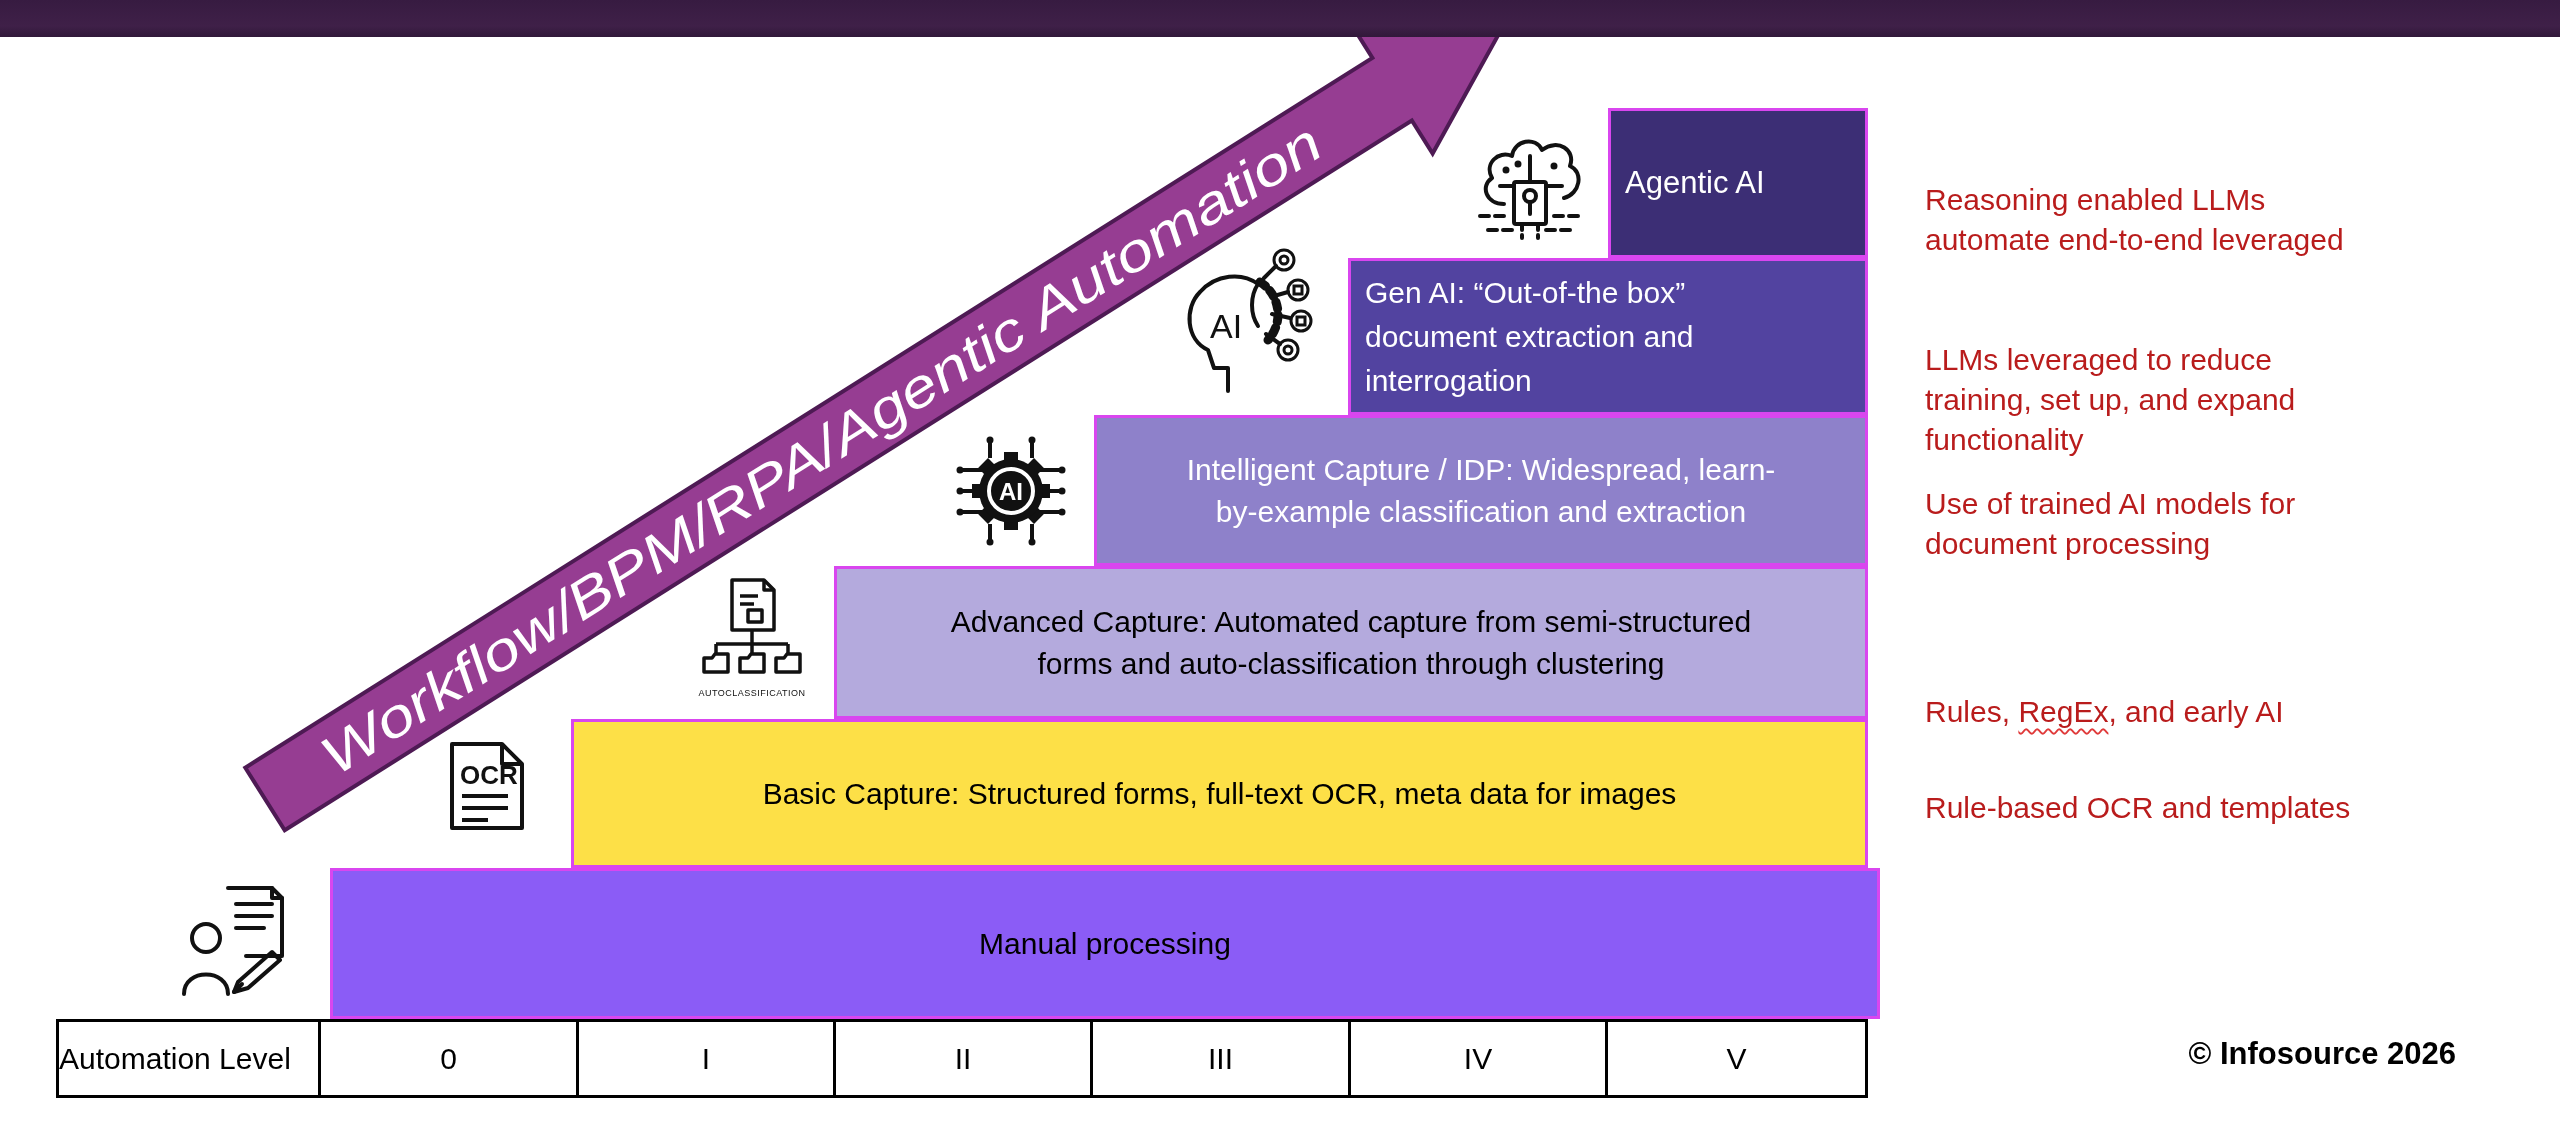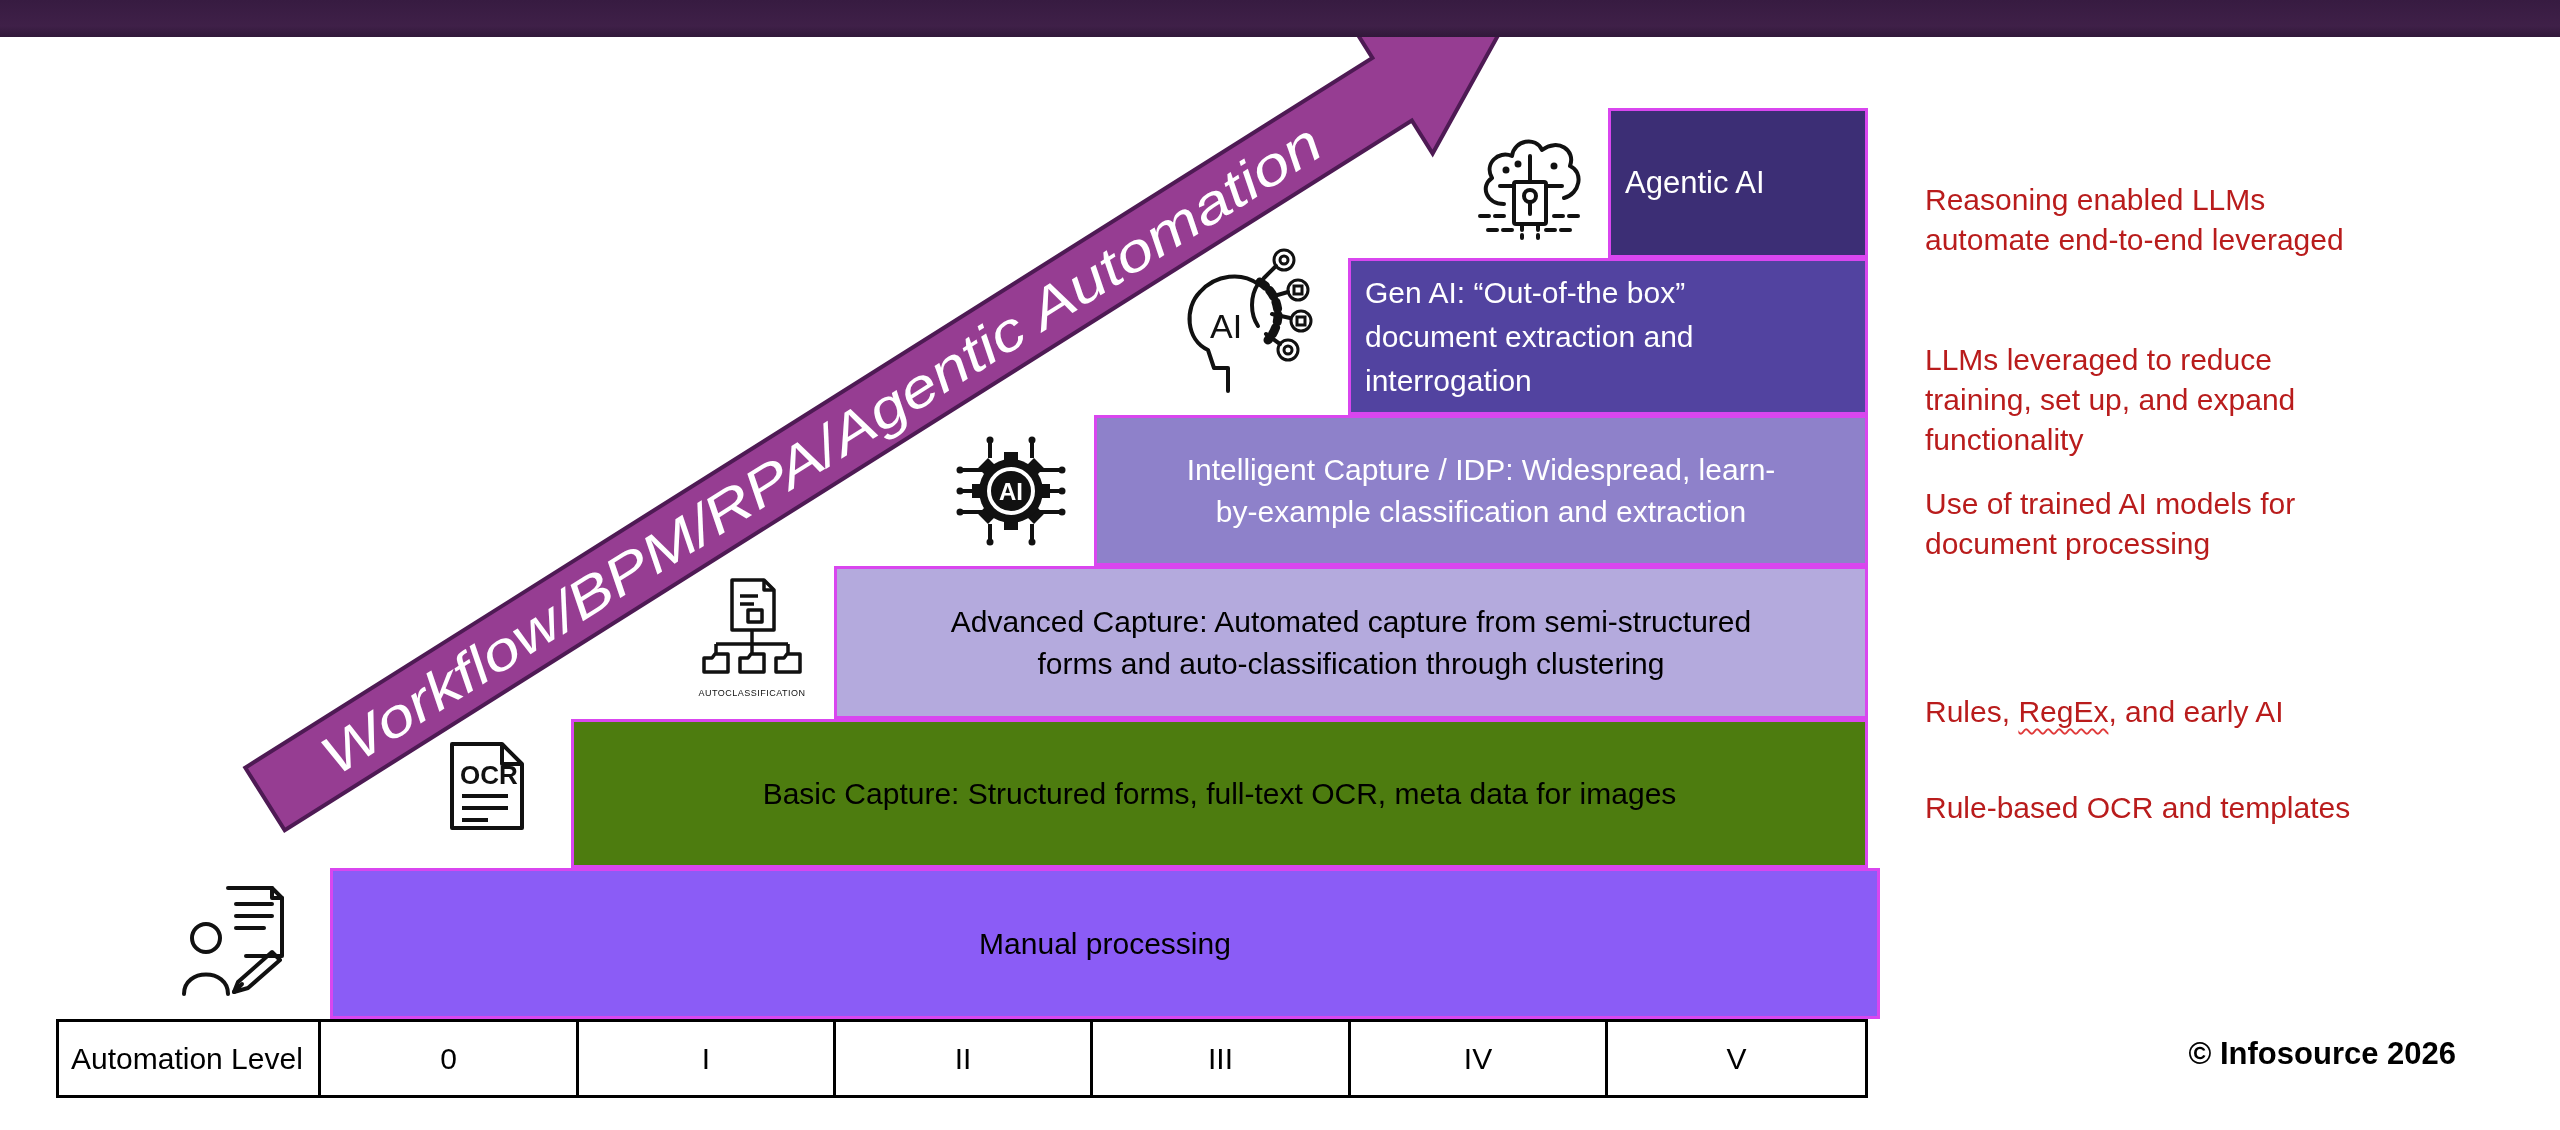--- a/index.html
+++ b/index.html
@@ -12,21 +12,21 @@
         display:flex;flex-direction:column;justify-content:center;font-size:30px;line-height:44px;}
   .step.center{align-items:center;text-align:center;}
   .step.left{align-items:flex-start;text-align:left;padding-left:14px;}
   .note{position:absolute;left:1925px;font-size:30px;line-height:40px;color:#b91c1c;z-index:10;}
   .squiggle{text-decoration-line:underline;text-decoration-style:wavy;text-decoration-color:#e03a3a;
             text-decoration-thickness:2px;text-underline-offset:6px;}
   .ltable{position:absolute;left:56px;top:1019px;width:1812px;height:79px;box-sizing:border-box;
           border:3px solid #000;display:flex;z-index:10;background:#fff;}
   .lcell{box-sizing:border-box;border-left:3px solid #000;display:flex;align-items:center;
          justify-content:center;font-size:30px;}
-  .lcell.first{border-left:none;justify-content:flex-start;padding-left:12px;line-height:34px;}
+  .lcell.first{border-left:none;justify-content:flex-start;line-height:34px;}
   .icon{position:absolute;z-index:8;}
   .copyright{position:absolute;right:104px;top:1036px;font-size:31px;font-weight:bold;z-index:10;}
 </style>
 </head>
 <body>
 
 <div class="canvas">
 
   <svg class="arrow-svg" width="2560" height="1130" viewBox="0 0 2560 1130">
     <g transform="translate(265,799) rotate(-32.2)">
@@ -34,21 +34,21 @@
       <text x="72" y="19" font-size="54" font-style="italic" fill="#ffffff" textLength="1170" lengthAdjust="spacingAndGlyphs">Workflow/BPM/RPA/Agentic Automation</text>
     </g>
   </svg>
 
   <div class="topbar"></div>
 
   <div class="step center" style="left: 330px; top: 868px; width: 1550px; height: 151px; background: #8b5cf6; color: rgb(0, 0, 0);">
     <div>Manual processing</div>
   </div>
 
-  <div class="step center" style="left: 571px; top: 719px; width: 1297px; height: 149px; background: #4d7c0f; color: rgb(0, 0, 0);">
+  <div class="step center" style="left: 571px; top: 719px; width: 1297px; height: 149px; background: #fde047; color: rgb(0, 0, 0);">
     <div>Basic Capture: Structured forms, full-text OCR, meta data for images</div>
   </div>
 
   <div class="step center" style="left: 834px; top: 566px; width: 1034px; height: 153px; line-height: 42px; background: rgb(180, 170, 221); color: rgb(0, 0, 0); text-align: center;">
     <div>Advanced Capture: Automated capture from semi-structured</div>
     <div>forms and auto-classification through clustering</div>
   </div>
 
   <div class="step center" style="left: 1094px; top: 415px; width: 774px; height: 151px; line-height: 42px; background: rgb(142, 129, 202); color: rgb(255, 255, 255);">
     <div>Intelligent Capture / IDP: Widespread, learn-</div>

